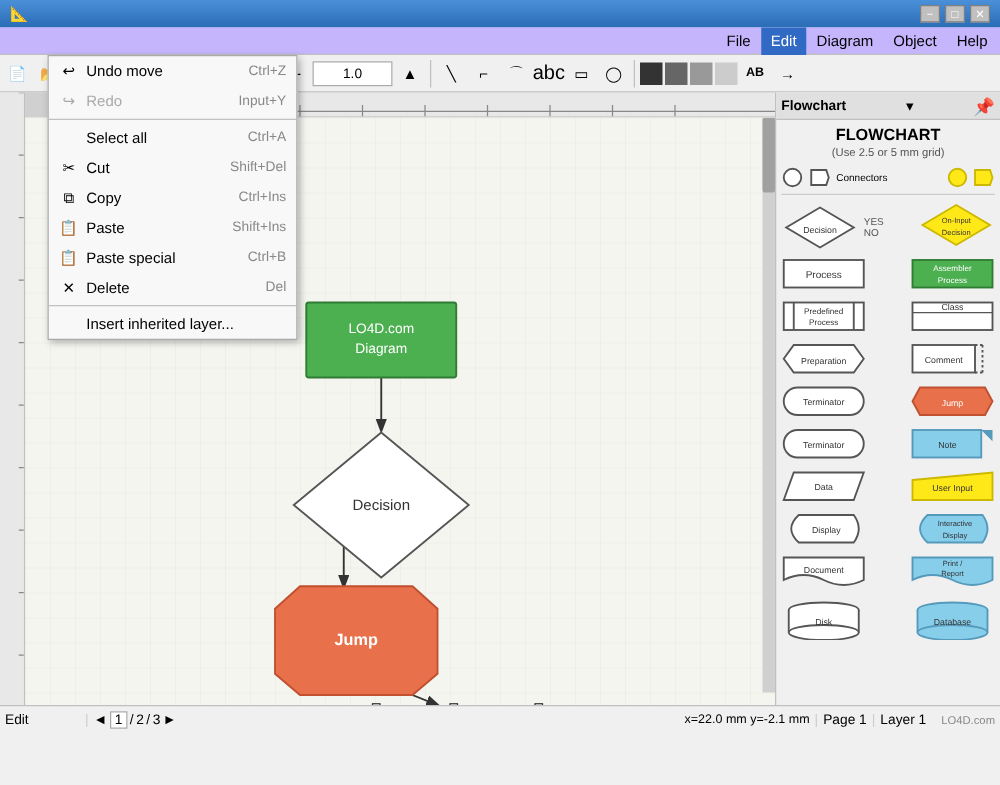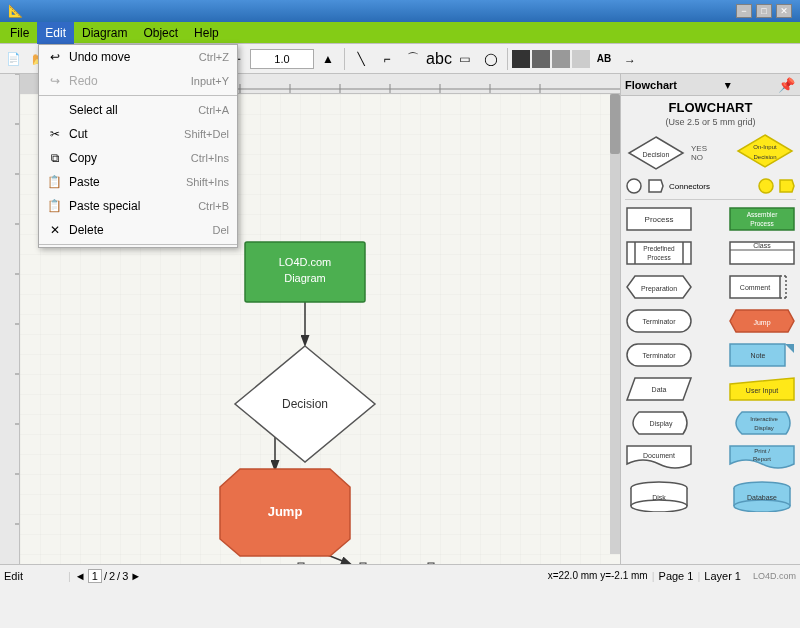--- a/index.html
+++ b/index.html
@@ -15,26 +15,27 @@
       justify-content: space-between;
       padding: 0 8px;
       font-size: 12px;
     }
     #titlebar-title { flex: 1; text-align: center; }
     #titlebar-controls { display: flex; gap: 4px; }
     .title-btn { width: 16px; height: 14px; background: #c0c0c0; border: 1px solid #808080; display: flex; align-items: center; justify-content: center; font-size: 9px; cursor: pointer; }
 
     
     #menubar {
-      background: #84cc16;
+      background: #c4b5fd;
       border-bottom: 1px solid #c0c0c0;
       height: 22px;
       display: flex;
       align-items: center;
       padding: 0 2px;
+      justify-content: flex-end;
     }
     .menu-item {
       padding: 2px 8px;
       cursor: pointer;
       height: 22px;
       display: flex;
       align-items: center;
     }
     .menu-item.active { background: #316ac5; color: white; }
 
@@ -230,20 +231,25 @@
     <span class="dd-item-icon">📋</span>
     <span class="dd-item-label">Paste special</span>
     <span class="dd-item-shortcut">Ctrl+B</span>
   </div>
   <div class="dd-item">
     <span class="dd-item-icon">✕</span>
     <span class="dd-item-label">Delete</span>
     <span class="dd-item-shortcut">Del</span>
   </div>
   <div class="dd-separator"></div>
+  <div class="dd-item">
+    <span class="dd-item-icon"></span>
+    <span class="dd-item-label">Insert inherited layer...</span>
+    <span class="dd-item-shortcut"></span>
+  </div>
 </div>
 
 <div id="toolbar">
   <div class="toolbar-btn" title="New">📄</div>
   <div class="toolbar-btn" title="Open">📂</div>
   <div class="toolbar-sep"></div>
   <div class="toolbar-btn" title="Undo">↩</div>
   <div class="toolbar-btn" title="Redo" style="color:#aaa">↪</div>
   <div class="toolbar-sep"></div>
   <input class="zoom-input" type="text" value="100%" style="">
@@ -359,62 +365,62 @@
     <div id="panel-header" style="background:#e0e0e0; border-bottom:1px solid #c0c0c0; padding:2px 4px; display:flex; align-items:center; justify-content:space-between; height:22px;">
       <span id="panel-title" style="font-weight:bold; font-size:11px;">Flowchart</span>
       <span style="cursor:pointer;">▾</span>
       <span style="cursor:pointer; font-size:14px;">📌</span>
     </div>
 
     <div id="panel-content" style="flex:1; overflow-y:auto; padding:4px;">
       <div class="fc-title">FLOWCHART</div>
       <div class="fc-subtitle">(Use 2.5 or 5 mm grid)</div>
 
+      <div style="display:flex; align-items:center; justify-content:space-between; margin-bottom:6px; padding-bottom:4px; border-bottom:1px solid #ccc;">
+        <div style="display:flex; align-items:center; gap:4px;">
+
+          <svg width="18" height="18" style="cursor:pointer;">
+            <ellipse cx="9" cy="9" rx="7" ry="7" fill="white" stroke="#555" stroke-width="1.5"></ellipse>
+          </svg>
+
+          <svg width="18" height="18" style="cursor:pointer;">
+            <polygon points="2,3 14,3 16,9 14,15 2,15" fill="white" stroke="#555" stroke-width="1.5"></polygon>
+          </svg>
+          <span style="font-size:8px;">Connectors</span>
+        </div>
+        <div style="display:flex; gap:3px;">
+
+          <svg width="18" height="18" style="cursor:pointer;">
+            <ellipse cx="9" cy="9" rx="7" ry="7" fill="#FFE818" stroke="#ccb800" stroke-width="1.5"></ellipse>
+          </svg>
+
+          <svg width="18" height="18" style="cursor:pointer;">
+            <polygon points="2,3 14,3 16,9 14,15 2,15" fill="#FFE818" stroke="#ccb800" stroke-width="1.5"></polygon>
+          </svg>
+        </div>
+      </div>
+
       <div style="display:flex; align-items:center; justify-content:space-between; margin-bottom:5px; gap:4px;">
         <div style="position:relative; display:flex; align-items:center; justify-content:center;">
           <svg width="62" height="36" style="cursor:pointer;">
             <polygon points="31,2 58,18 31,34 4,18" fill="white" stroke="#555" stroke-width="1.5"></polygon>
             <text x="31" y="22" text-anchor="middle" font-size="7" fill="#333">Decision</text>
           </svg>
         </div>
         <div style="display:flex; flex-direction:column; align-items:flex-start; font-size:8px; width:70px;">
           <div style="display:flex; gap:2px; width:100%;">
             <span style="color:#555;">YES</span>
           </div>
           <div style="color:#555;">NO</div>
         </div>
         <div style="cursor:pointer;">
           <svg width="62" height="36">
             <polygon points="31,2 58,18 31,34 4,18" fill="#FFE818" stroke="#ccb800" stroke-width="1.5"></polygon>
             <text x="31" y="16" text-anchor="middle" font-size="6" fill="#333">On-Input</text>
             <text x="31" y="26" text-anchor="middle" font-size="6" fill="#333">Decision</text>
-          </svg>
-        </div>
-      </div>
-
-      <div style="display:flex; align-items:center; justify-content:space-between; margin-bottom:6px; padding-bottom:4px; border-bottom:1px solid #ccc;">
-        <div style="display:flex; align-items:center; gap:4px;">
-
-          <svg width="18" height="18" style="cursor:pointer;">
-            <ellipse cx="9" cy="9" rx="7" ry="7" fill="white" stroke="#555" stroke-width="1.5"></ellipse>
-          </svg>
-
-          <svg width="18" height="18" style="cursor:pointer;">
-            <polygon points="2,3 14,3 16,9 14,15 2,15" fill="white" stroke="#555" stroke-width="1.5"></polygon>
-          </svg>
-          <span style="font-size:8px;">Connectors</span>
-        </div>
-        <div style="display:flex; gap:3px;">
-
-          <svg width="18" height="18" style="cursor:pointer;">
-            <ellipse cx="9" cy="9" rx="7" ry="7" fill="#FFE818" stroke="#ccb800" stroke-width="1.5"></ellipse>
-          </svg>
-
-          <svg width="18" height="18" style="cursor:pointer;">
-            <polygon points="2,3 14,3 16,9 14,15 2,15" fill="#FFE818" stroke="#ccb800" stroke-width="1.5"></polygon>
           </svg>
         </div>
       </div>
 
       <div style="display:flex; align-items:center; gap:4px; margin-bottom:5px; justify-content:space-between;">
         <div style="cursor:pointer;">
           <svg width="68" height="26">
             <rect x="2" y="2" width="64" height="22" fill="white" stroke="#555" stroke-width="1.5"></rect>
             <text x="34" y="16" text-anchor="middle" font-size="8" fill="#333">Process</text>
           </svg>

